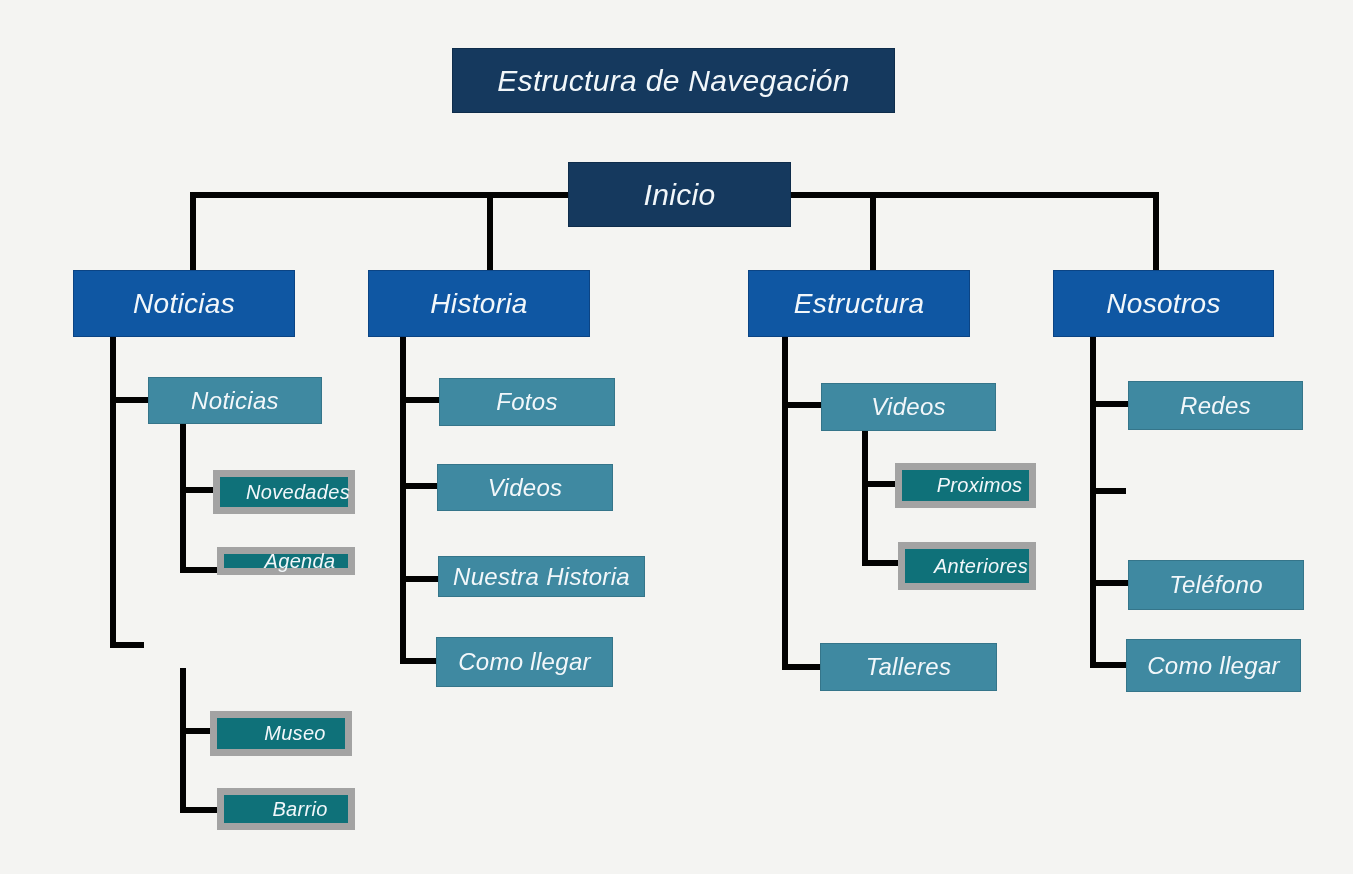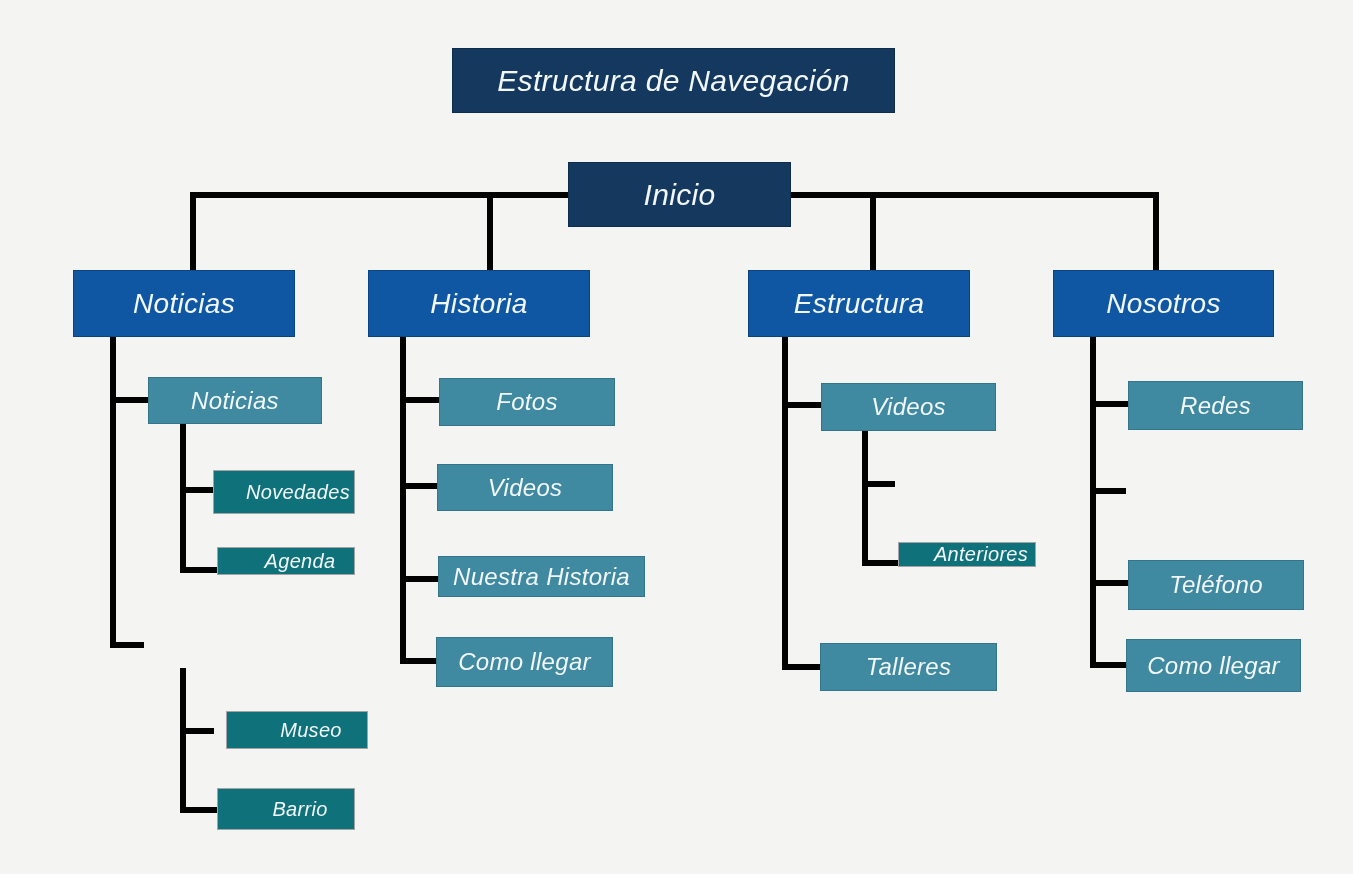--- a/index.html
+++ b/index.html
@@ -12,21 +12,21 @@
   .line{position:absolute;background:#020202;z-index:1;}
   .box{
     position:absolute;display:flex;align-items:center;justify-content:center;
     color:#f2f7fa;z-index:2;box-sizing:border-box;text-align:center;
     letter-spacing:0.3px;
     font-style:italic;
   }
   .lv0{background:#15395e;border:1px solid #0e2c4b;font-size:30px;}
   .lv1{background:#0f57a3;border:1px solid #0b4484;font-size:28px;}
   .lv2{background:#3f89a1;border:1px solid #35758a;font-size:24px;}
-  .lv3{background:#0f7179;border:1px solid #a3a3a3;font-size:20px;padding-left:28px;}
+  .lv3{background:#0f7179;border:7px solid #a3a3a3;font-size:20px;padding-left:28px;}
 </style>
 </head>
 <body>
 
 <div class="canvas">
 
   <div class="line" style="left:190px;top:192px;width:969px;height:6px"></div>
   <div class="line" style="left:190px;top:192px;width:6px;height:78px"></div>
   <div class="line" style="left:487px;top:192px;width:6px;height:78px"></div>
   <div class="line" style="left:870px;top:192px;width:6px;height:78px"></div>
@@ -66,29 +66,30 @@
 
   <div class="box lv1" style="left:73px;top:270px;width:222px;height:67px">Noticias</div>
   <div class="box lv1" style="left:368px;top:270px;width:222px;height:67px">Historia</div>
   <div class="box lv1" style="left:748px;top:270px;width:222px;height:67px">Estructura</div>
   <div class="box lv1" style="left:1053px;top:270px;width:221px;height:67px">Nosotros</div>
 
   <div class="box lv2" style="left:148px;top:377px;width:174px;height:47px">Noticias</div>
 
   <div class="box lv3" style="left:213px;top:470px;width:142px;height:44px">Novedades</div>
   <div class="box lv3" style="left:217px;top:547px;width:138px;height:28px">Agenda</div>
-  <div class="box lv3" style="left:226px;top:711px;width:142px;height:38px">Museo</div>
+  <div class="box lv3" style="left:210px;top:711px;width:142px;height:45px">Museo</div>
   <div class="box lv3" style="left:217px;top:788px;width:138px;height:42px">Barrio</div>
 
   <div class="box lv2" style="left:439px;top:378px;width:176px;height:48px">Fotos</div>
   <div class="box lv2" style="left:437px;top:464px;width:176px;height:47px">Videos</div>
   <div class="box lv2" style="left:438px;top:556px;width:207px;height:41px">Nuestra Historia</div>
   <div class="box lv2" style="left:436px;top:637px;width:177px;height:50px">Como llegar</div>
 
   <div class="box lv2" style="left:821px;top:383px;width:175px;height:48px">Videos</div>
-  <div class="box lv3" style="left:898px;top:542px;width:138px;height:25px">Anteriores</div>
+  <div class="box lv3" style="left:895px;top:463px;width:141px;height:45px">Proximos</div>
+  <div class="box lv3" style="left:898px;top:542px;width:138px;height:48px">Anteriores</div>
   <div class="box lv2" style="left:820px;top:643px;width:177px;height:48px">Talleres</div>
 
   <div class="box lv2" style="left:1128px;top:381px;width:175px;height:49px">Redes</div>
   <div class="box lv2" style="left:1128px;top:560px;width:176px;height:50px">Teléfono</div>
   <div class="box lv2" style="left:1126px;top:639px;width:175px;height:53px">Como llegar</div>
 
 </div>
 
 </body></html>

